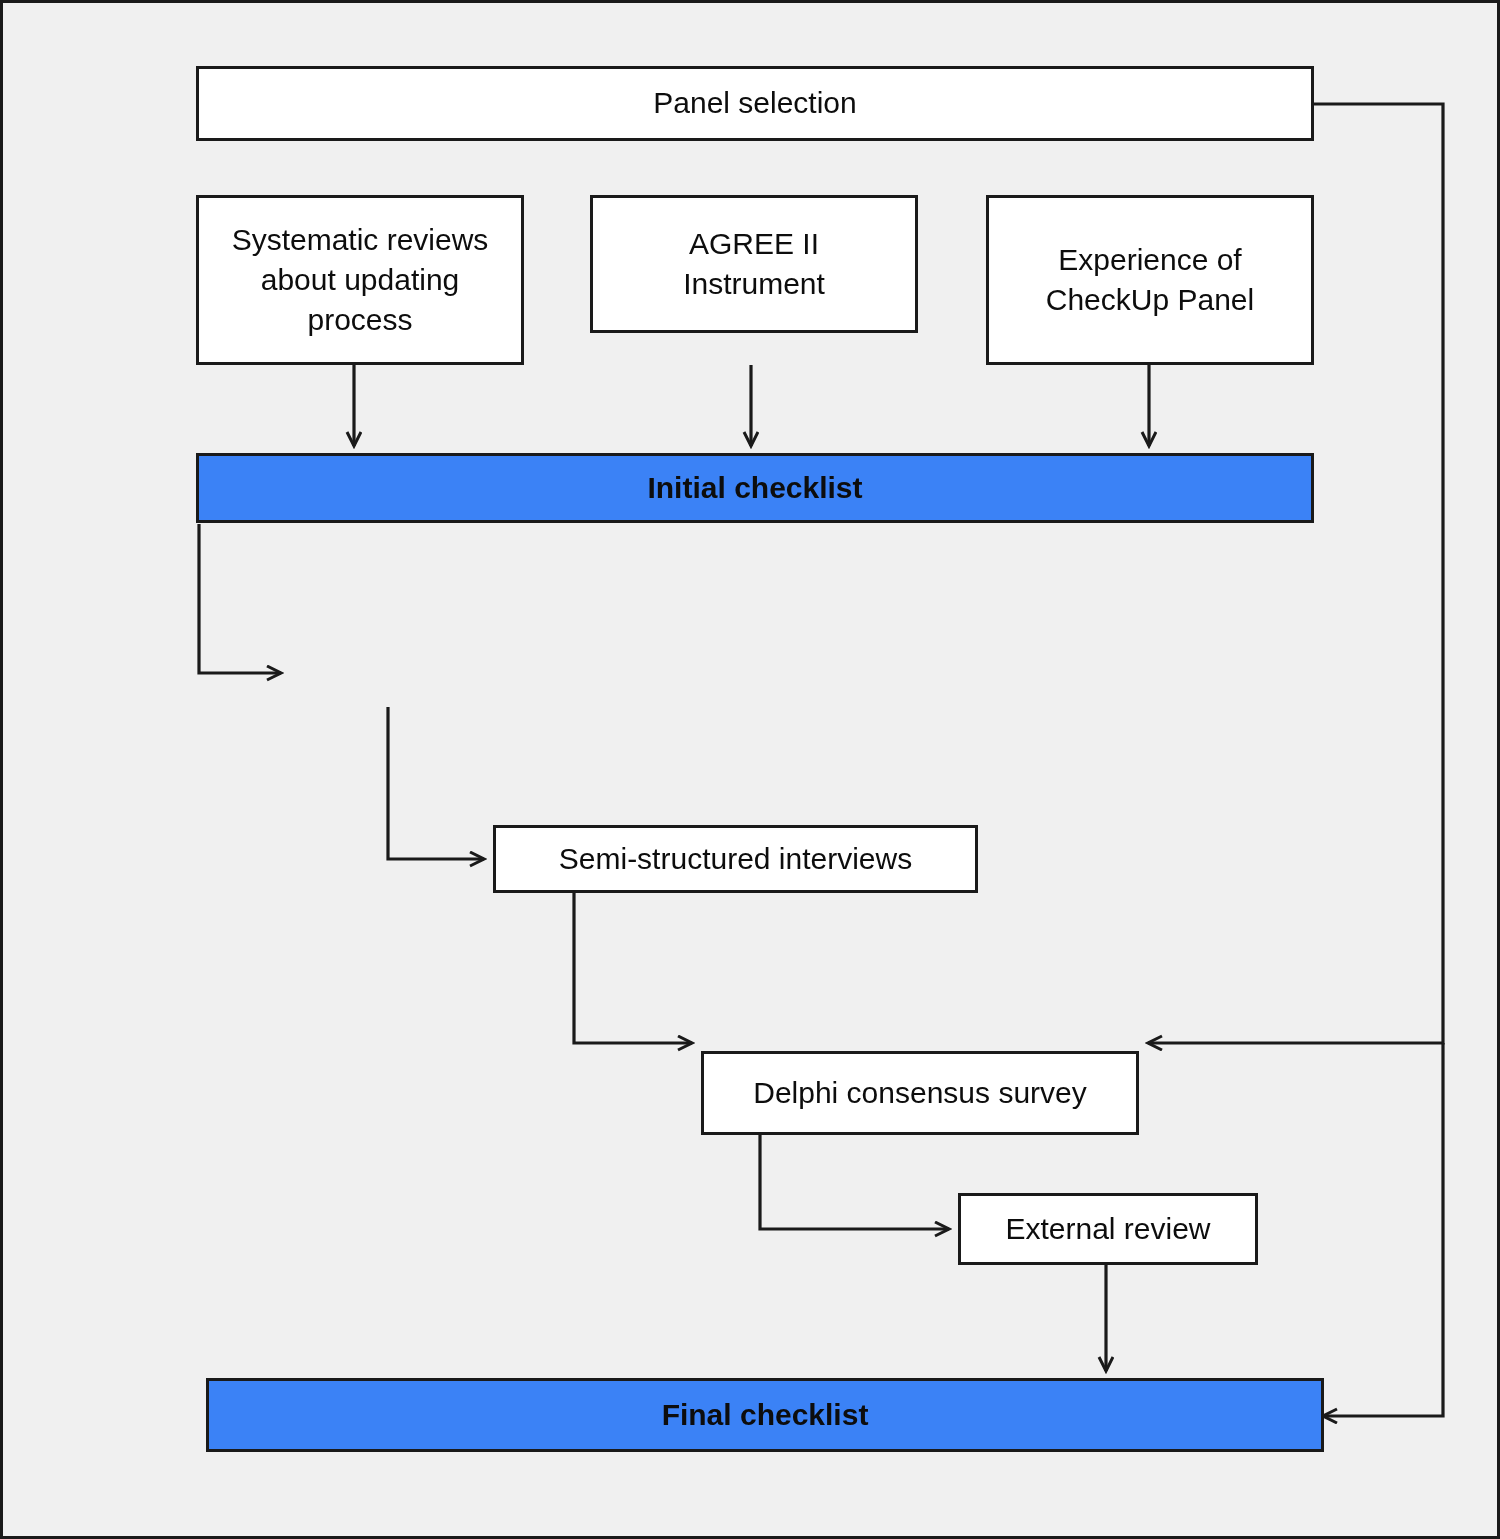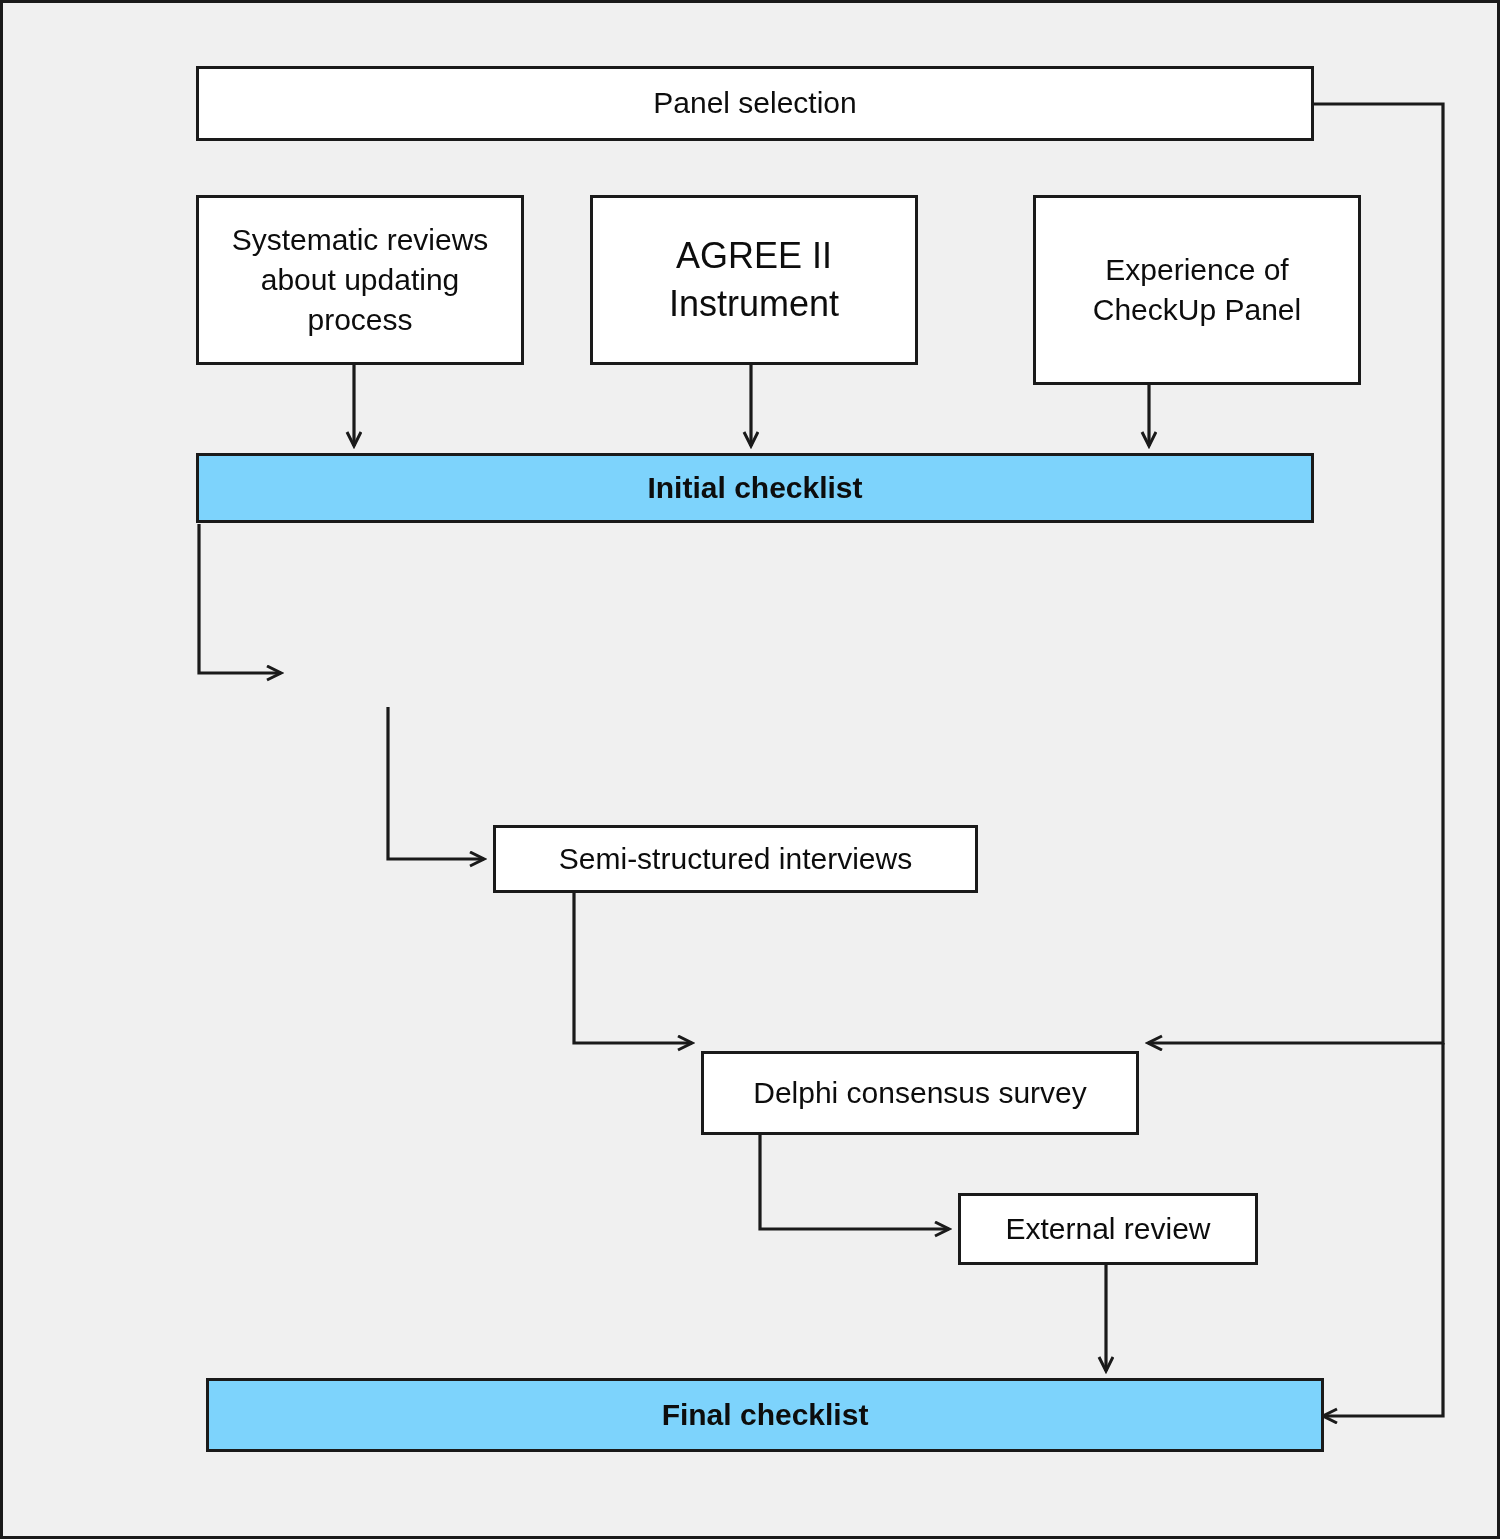--- a/index.html
+++ b/index.html
@@ -32,21 +32,21 @@
     display: flex;
     align-items: center;
     justify-content: center;
     text-align: center;
     color: #0d0d0d;
     line-height: 1.34;
     z-index: 3;
     padding: 2px 28px;
   }
   .node.shaded {
-    background: #7dd3fc;
+    background: #3b82f6;
     font-weight: bold;
   }
   .node .label {
     display: block;
     width: 100%;
   }
 </style>
 </head>
 <body>
 
@@ -88,25 +88,25 @@
   </svg>
 
   <div class="node" style="left:193px; top:63px; width:1118px; height:75px; font-size:30px;">
     <span class="label">Panel selection</span>
   </div>
 
   <div class="node" style="left:193px; top:192px; width:328px; height:170px; font-size:30px;">
     <span class="label">Systematic reviews about updating process</span>
   </div>
 
-  <div class="node" style="left:587px; top:192px; width:328px; height:170px; font-size:36px;">
+  <div class="node" style="left:587px; top:192px; width:328px; height:138px; font-size:30px;">
     <span class="label">AGREE II Instrument</span>
   </div>
 
-  <div class="node" style="left:1030px; top:192px; width:328px; height:190px; font-size:30px;">
+  <div class="node" style="left:983px; top:192px; width:328px; height:170px; font-size:30px;">
     <span class="label">Experience of CheckUp Panel</span>
   </div>
 
   <div class="node shaded" style="left:193px; top:450px; width:1118px; height:70px; font-size:30px;">
     <span class="label">Initial checklist</span>
   </div>
 
 
   <div class="node" style="left:490px; top:822px; width:485px; height:68px; font-size:30px;">
     <span class="label">Semi-structured interviews</span>

